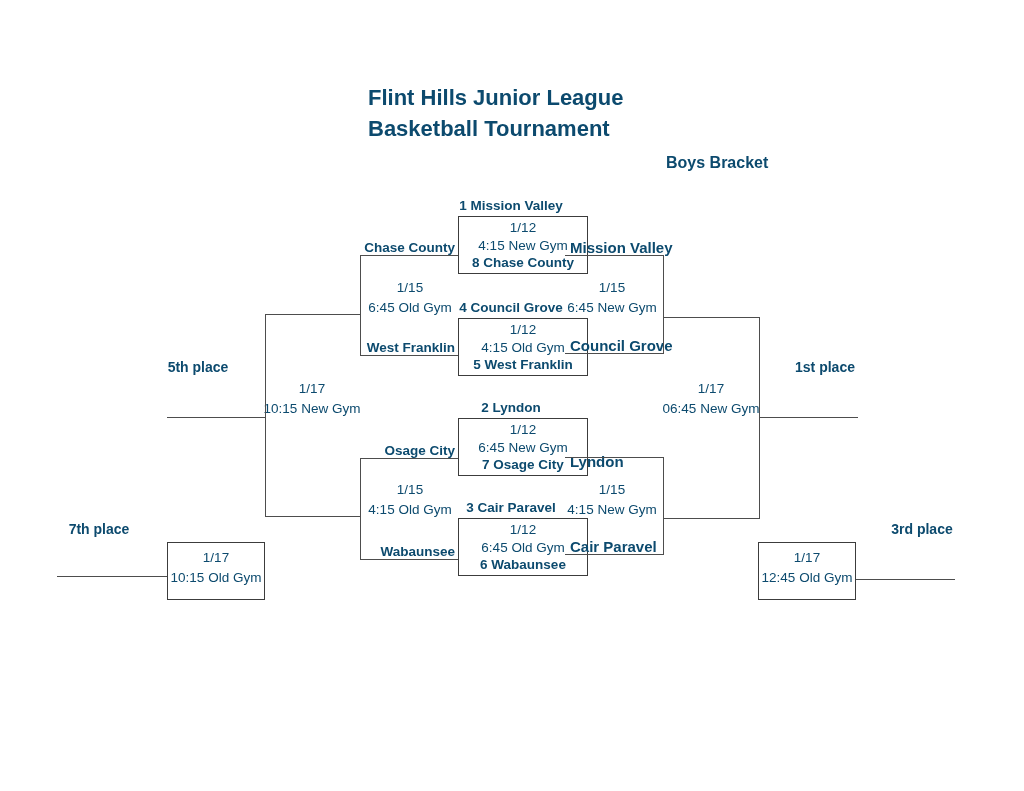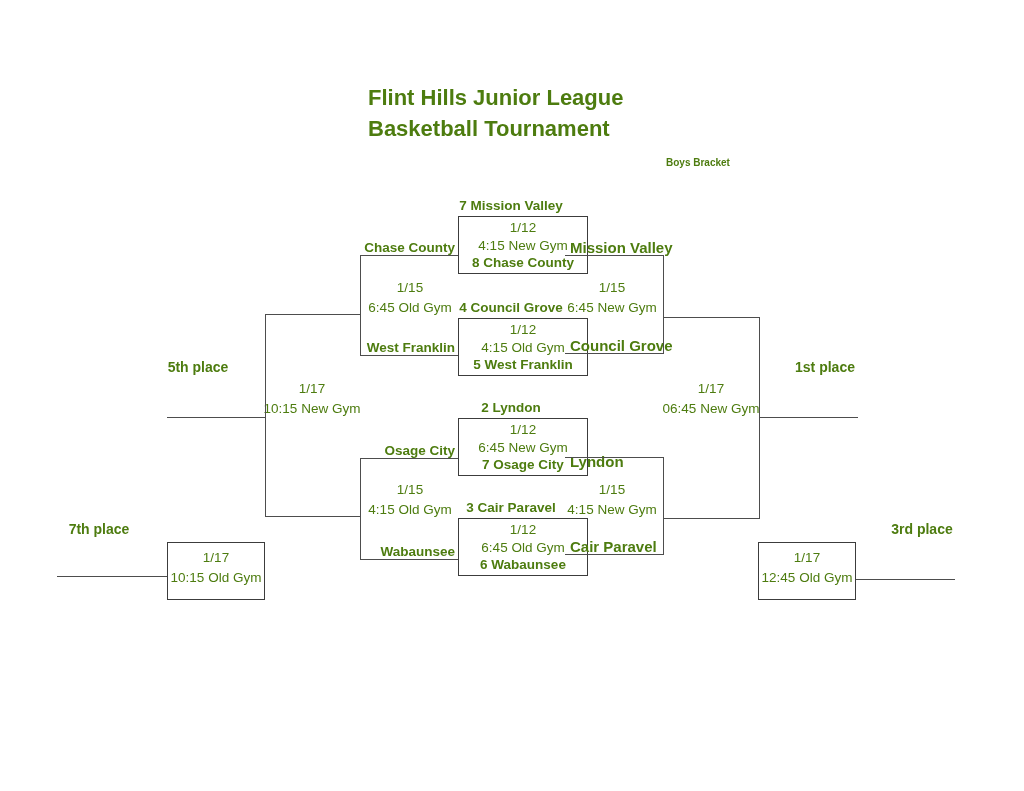--- a/index.html
+++ b/index.html
@@ -1,21 +1,21 @@
 <!DOCTYPE html>
 <html><head>
 <meta charset="utf-8">
 <style>
   html,body{margin:0;padding:0;background:#ffffff;}
   .page{
     position:relative;width:1024px;height:791px;background:#ffffff;overflow:hidden;
-    font-family:"Liberation Sans",sans-serif;color:#4d7c0f;
+    font-family:"Liberation Sans",sans-serif;color:#0c4a6e;
   }
   .title-block{position:absolute;left:368px;top:82px;font-size:22px;font-weight:bold;line-height:31px;white-space:nowrap;}
-  .bracket-type{position:absolute;left:666px;top:154px;font-size:10px;font-weight:bold;line-height:17px;white-space:nowrap;}
+  .bracket-type{position:absolute;left:666px;top:154px;font-size:16px;font-weight:bold;line-height:17px;white-space:nowrap;}
   .hline{position:absolute;height:1px;background:#4d4d4d;}
   .vline{position:absolute;width:1px;background:#4d4d4d;}
   .game-box{
     position:absolute;left:458px;width:130px;height:58px;box-sizing:border-box;
     border:1.5px solid #3c3c3c;background:#ffffff;
     display:flex;flex-direction:column;justify-content:space-evenly;align-items:center;
     font-size:13.5px;line-height:15px;text-align:center;white-space:nowrap;
   }
   .game-box .g-bottom{font-weight:bold;}
   .seed-label{position:absolute;left:441px;width:140px;text-align:center;font-size:13.5px;font-weight:bold;line-height:16px;white-space:nowrap;}
@@ -33,21 +33,21 @@
 <body>
 
 <div class="page">
 
   <div class="title-block">
     <div>Flint Hills Junior League</div>
     <div>Basketball Tournament</div>
   </div>
   <div class="bracket-type">Boys Bracket</div>
 
-  <div class="seed-label" style="top:198px;">7 Mission Valley</div>
+  <div class="seed-label" style="top:198px;">1 Mission Valley</div>
   <div class="game-box" style="top:216px;">
     <div>1/12</div>
     <div>4:15 New Gym</div>
     <div class="g-bottom">8 Chase County</div>
   </div>
   <div class="loser-label" style="top:240px;">Chase County</div>
   <div class="winner-label" style="top:240px;">Mission Valley</div>
 
   <div class="seed-label" style="top:300px;">4 Council Grove</div>
   <div class="game-box" style="top:318px;">

